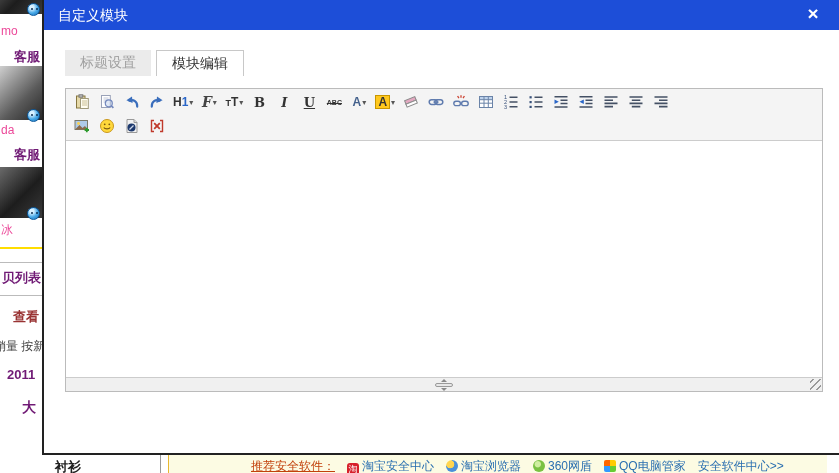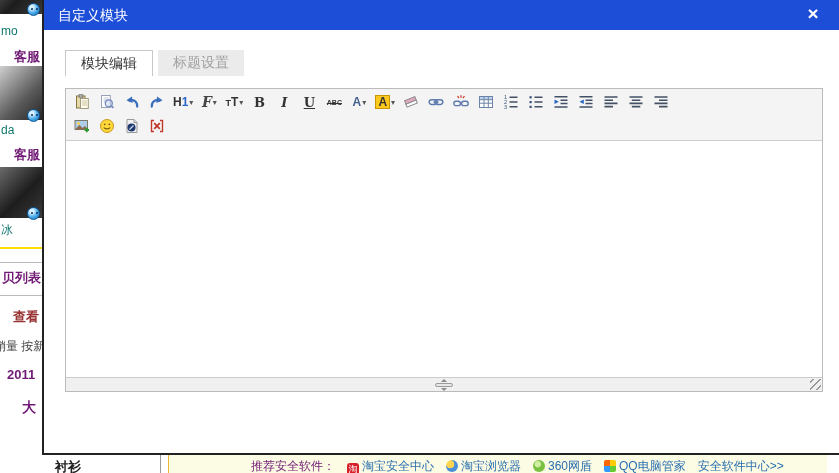--- a/index.html
+++ b/index.html
@@ -8,33 +8,33 @@
 
   
   .left-strip { position:absolute; left:0; top:0; width:42px; height:455px; background:#fff; overflow:hidden; }
   .avatar { position:absolute; left:0; width:42px; background:linear-gradient(135deg,#6a6a6a,#1d1d1d 55%,#3a3a3a); }
   .avatar.light { background:linear-gradient(135deg,#cfcfcf,#5a5a5a 60%,#262626); }
   .qq-badge { position:absolute; right:2px; bottom:-2px; width:13px; height:13px; border-radius:50%;
     background:radial-gradient(circle at 35% 30%, #d9f1ff 0 18%, #47a9e8 55%, #1c6fb5);
     border:1px solid #0d5a9e; }
   .qq-badge::before { content:""; position:absolute; left:3px; top:4px; width:2px; height:2px; border-radius:50%;
     background:#0b2f55; box-shadow:5px 0 0 #0b2f55; }
-  .strip-txt { position:absolute; white-space:nowrap; color:#0f766e; font-size:12px; }
+  .strip-txt { position:absolute; white-space:nowrap; color:#ec4899; font-size:12px; }
   .strip-label { position:absolute; white-space:nowrap; color:#701a75; font-size:13px; font-weight:bold; }
   .strip-line { position:absolute; left:0; width:42px; height:0; border-top:1px solid #bbb; }
   .strip-line.gold { border-top:2px solid #fd0; }
   .strip-red { position:absolute; white-space:nowrap; color:#933; font-size:13px; font-weight:bold; }
 
   
   .bottom-strip { position:absolute; left:0; top:455px; right:12px; height:18px; background:#fff; }
   .shirt { position:absolute; left:55px; top:3px; font-size:13px; font-weight:bold; color:#222; white-space:nowrap; }
   .v-divider { position:absolute; left:160px; top:0; height:18px; border-left:1px solid #9a9a9a; }
   .safe-bar { position:absolute; left:168px; right:0; top:0; height:18px; background:#fcfbe3;
     border-left:1px solid #e8b830; padding:3px 0 0 82px; font-size:12px; white-space:nowrap; }
-  .safe-label { color:#701a75; }
+  .safe-label { color:#c2410c;text-decoration:underline; }
   .safe-link { color:#2a6fb0; text-decoration:none; margin-left:12px;margin-top:16px; }
   .safe-ico { display:inline-block; width:12px; height:12px; vertical-align:-2px; margin-right:3px; border-radius:2px; }
   .ico-taobao-safe { background:#d7202a; color:#fff; font-size:9px; line-height:12px; text-align:center; border-radius:3px; }
   .ico-taobao-browser { border-radius:50%; background:radial-gradient(circle at 35% 35%, #ffd54f 0 35%, #4a90d9 40%); }
   .ico-360 { border-radius:50%; background:radial-gradient(circle at 40% 35%, #cfeea0 0 25%, #7ac143 35%); }
   .ico-qq-manager { background:conic-gradient(#ffcc00 0 25%, #66cc33 0 50%, #3399ff 0 75%, #ff6600 0); }
 
   
   .modal { position:absolute; left:42px; top:0; right:0; height:455px; background:#fff;
     border-left:2px solid #222; border-bottom:2px solid #222; }
@@ -117,22 +117,22 @@
   </div>
 </div>
 
 <div class="modal">
   <div class="modal-titlebar">
     <span>自定义模块</span>
     <span class="modal-close">×</span>
   </div>
   <div class="modal-body">
     <div class="tabs">
+      <div class="tab inactive">标题设置</div>
       <div class="tab active">模块编辑</div>
-      <div class="tab inactive">标题设置</div>
     </div>
     <div class="editor">
       <div class="toolbar">
         <div class="tb-row" id="tb-row-1">
             <span class="tbtn">
               <svg viewBox="0 0 16 16">
                 <rect x="2.5" y="2" width="8.5" height="12" fill="#e6d9a8" stroke="#86763f"></rect>
                 <rect x="5" y="0.8" width="3.8" height="2.4" fill="#c0c0c0" stroke="#777"></rect>
                 <rect x="6.5" y="4.5" width="7.8" height="10" fill="#fffdf0" stroke="#a09a7a"></rect>
                 <path d="M8 7h5M8 9h5M8 11h5" stroke="#c5b98a" stroke-width="0.9" fill="none"></path>

